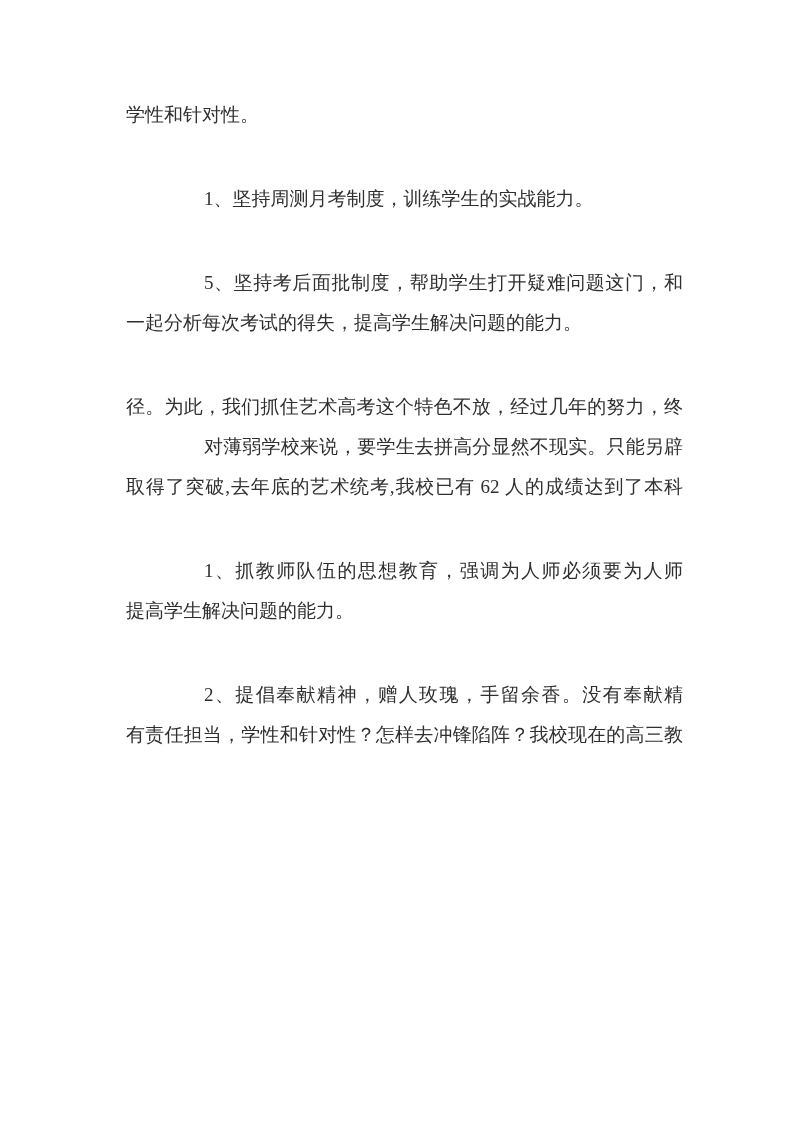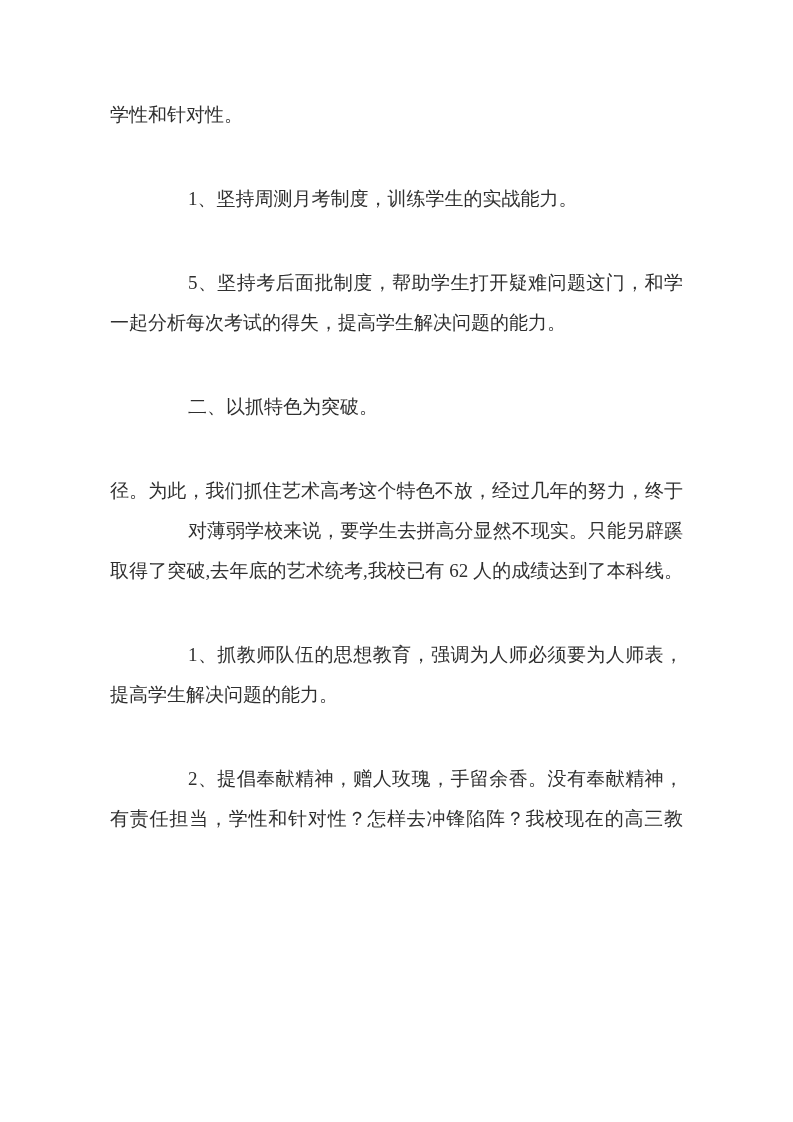--- a/index.html
+++ b/index.html
@@ -14,21 +14,21 @@
     overflow: hidden;
   }
   .page {
     box-sizing: border-box;
     width: 793px;
     height: 1122px;
     padding: 95px 110px 30px 110px;
     background: #ffffff;
   }
   .para {
-    margin: 0 0 44px 0;
+    margin: 0 0 44px 16px;
   }
   .line {
     font-size: 19px;
     line-height: 40px;
     height: 40px;
     color: #2f2f2f;
     text-align: left;
     white-space: normal;
     overflow: hidden;
   }
@@ -54,23 +54,20 @@
 
   <div class="para">
     <div class="line indent">1、坚持周测月考制度，训练学生的实战能力。</div>
   </div>
 
   <div class="para">
     <div class="line indent fill">5、坚持考后面批制度，帮助学生打开疑难问题这门，和学生</div>
     <div class="line">一起分析每次考试的得失，提高学生解决问题的能力。</div>
   </div>
 
-  <div class="para">
-    <div class="line indent">二、以抓特色为突破。</div>
-  </div>
 
   <div class="para">
     <div class="line fill">径。为此，我们抓住艺术高考这个特色不放，经过几年的努力，终于</div>
     <div class="line indent fill">对薄弱学校来说，要学生去拼高分显然不现实。只能另辟蹊</div>
     <div class="line fill">取得了突破,去年底的艺术统考,我校已有 62 人的成绩达到了本科线。</div>
   </div>
 
 
   <div class="para">
     <div class="line indent fill">1、抓教师队伍的思想教育，强调为人师必须要为人师表，为</div>

